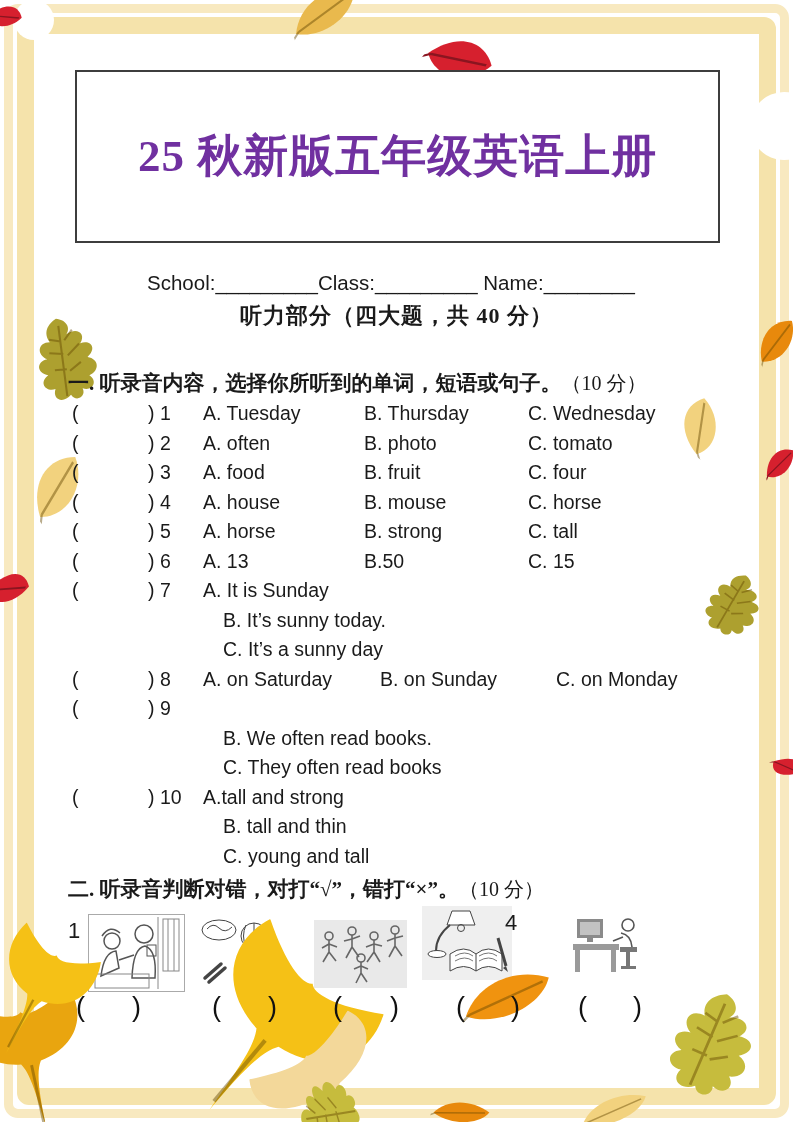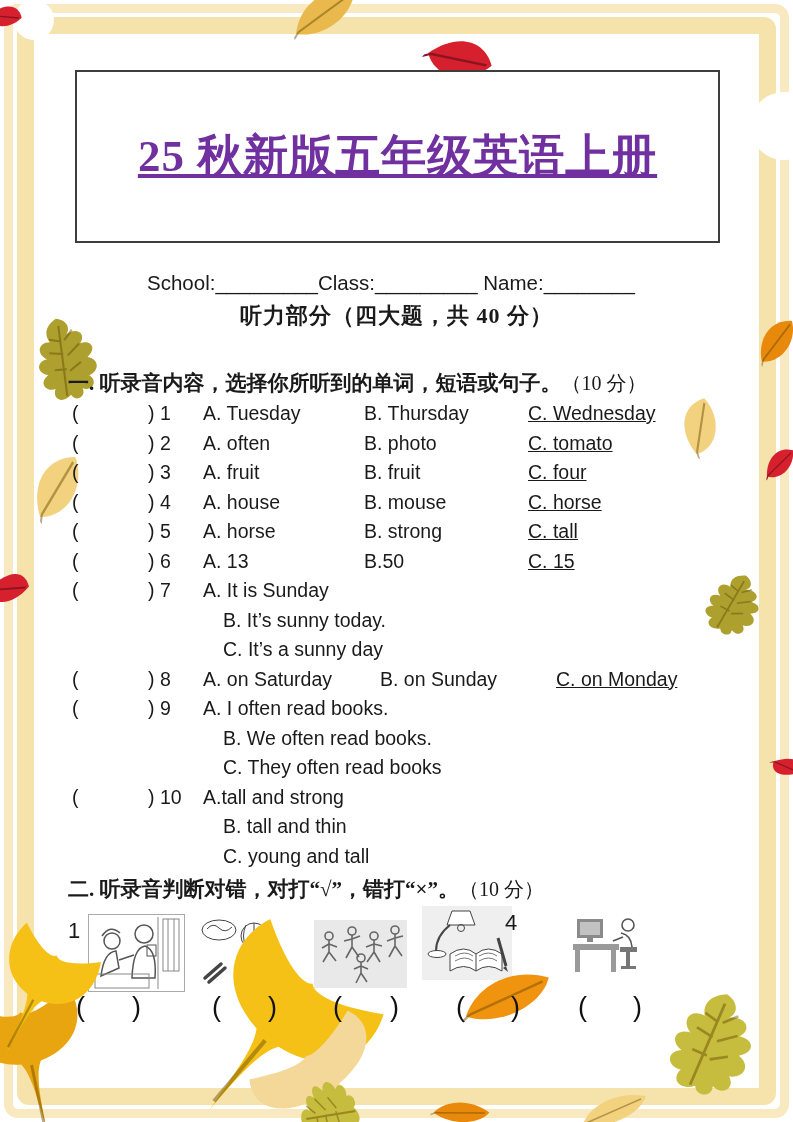--- a/index.html
+++ b/index.html
@@ -24,21 +24,21 @@
   #sec1-heading{top:369px;}
   #sec2-heading{top:875px;}
   
   #question-list{position:absolute;left:0;top:402px;width:100%;z-index:5;}
   .qrow{position:absolute;left:0;width:100%;height:30px;font-size:19.5px;}
   .qrow span{position:absolute;white-space:nowrap;}
   .q-open{left:72px;}
   .q-close{left:148px;}
   .opt-a{left:203px;}
   .opt-b{left:364px;}
-  .opt-c{left:528px;text-decoration:underline;}
+  .opt-c{left:528px;}
   .wide .opt-b{left:380px;}
   .wide .opt-c{left:556px;}
   .opt-cont{left:223px;}
   
   #picture-row{position:absolute;left:0;top:0;width:100%;z-index:4;}
   .pic{position:absolute;}
   .pic svg{display:block;}
   .pic-label{position:absolute;z-index:7;font-size:22px;}
   #paren-row{position:absolute;left:0;top:0;width:100%;z-index:7;}
   .ans-paren{position:absolute;top:992px;font-size:27px;color:#111;}
@@ -129,21 +129,21 @@
     <path d="M4,38 C20,6 62,-6 97,10 C86,38 38,54 4,38 Z" fill="#F2D27E"></path>
     <path d="M8,37 L90,13 M8,37 L-4,46" stroke="rgba(100,70,0,0.45)" stroke-width="2.5" fill="none"></path>
   </svg></div>
       <div class="leaf" style="left: 432px; top: 1100px; width: 58px; height: 26px; z-index: 6; transform: rotate(15deg);"><svg width="100%" height="100%" viewBox="0 0 100 50" preserveAspectRatio="none">
     <path d="M4,38 C20,6 62,-6 97,10 C86,38 38,54 4,38 Z" fill="#E8890C"></path>
     <path d="M8,37 L90,13 M8,37 L-4,46" stroke="rgba(100,70,0,0.45)" stroke-width="2.5" fill="none"></path>
   </svg></div>
     </div>
 
   <div class="title-box">
-    <div class="title1" style="color: rgb(112, 48, 160); text-decoration: underline;">25 秋新版五年级英语上册</div>
+    <div class="title1" style="color: rgb(112, 48, 160);">25 秋新版五年级英语上册</div>
   </div>
 
   <div class="school-line">School:_________Class:_________  Name:________</div>
 
   <div class="listening-heading">听力部分（四大题，共 40 分）</div>
 
   <div class="sec-heading" id="sec1-heading">
     <span>一. 听录音内容，选择你所听到的单词，短语或句子。</span><span class="pts">（10 分）</span>
   </div>
 
@@ -158,21 +158,21 @@
       <div class="qrow" style="top: 29.5px;">
         <span class="q-open">(</span>
         <span class="q-close">) 2</span>
         <span class="opt-a">A. often</span>
         <span class="opt-b">B. photo</span>
         <span class="opt-c">C. tomato</span>
       </div>
       <div class="qrow" style="top: 59px;">
         <span class="q-open">(</span>
         <span class="q-close">) 3</span>
-        <span class="opt-a">A. fruit</span>
+        <span class="opt-a">A. food</span>
         <span class="opt-b">B. fruit</span>
         <span class="opt-c">C. four</span>
       </div>
       <div class="qrow" style="top: 88.5px;">
         <span class="q-open">(</span>
         <span class="q-close">) 4</span>
         <span class="opt-a">A. house</span>
         <span class="opt-b">B. mouse</span>
         <span class="opt-c">C. horse</span>
       </div>
@@ -204,21 +204,20 @@
       <div class="qrow wide" style="top: 265.5px;">
         <span class="q-open">(</span>
         <span class="q-close">) 8</span>
         <span class="opt-a">A. on Saturday</span>
         <span class="opt-b">B. on Sunday</span>
         <span class="opt-c">C. on Monday</span>
       </div>
       <div class="qrow" style="top: 295px;">
         <span class="q-open">(</span>
         <span class="q-close">) 9</span>
-        <span class="opt-a">A. I often read books.</span>
       </div>
       <div class="qrow" style="top: 324.5px;">
         <span class="opt-cont">B. We often read books.</span>
       </div>
       <div class="qrow" style="top: 354px;">
         <span class="opt-cont">C. They often read books</span>
       </div>
       <div class="qrow" style="top: 383.5px;">
         <span class="q-open">(</span>
         <span class="q-close">) 10</span>

